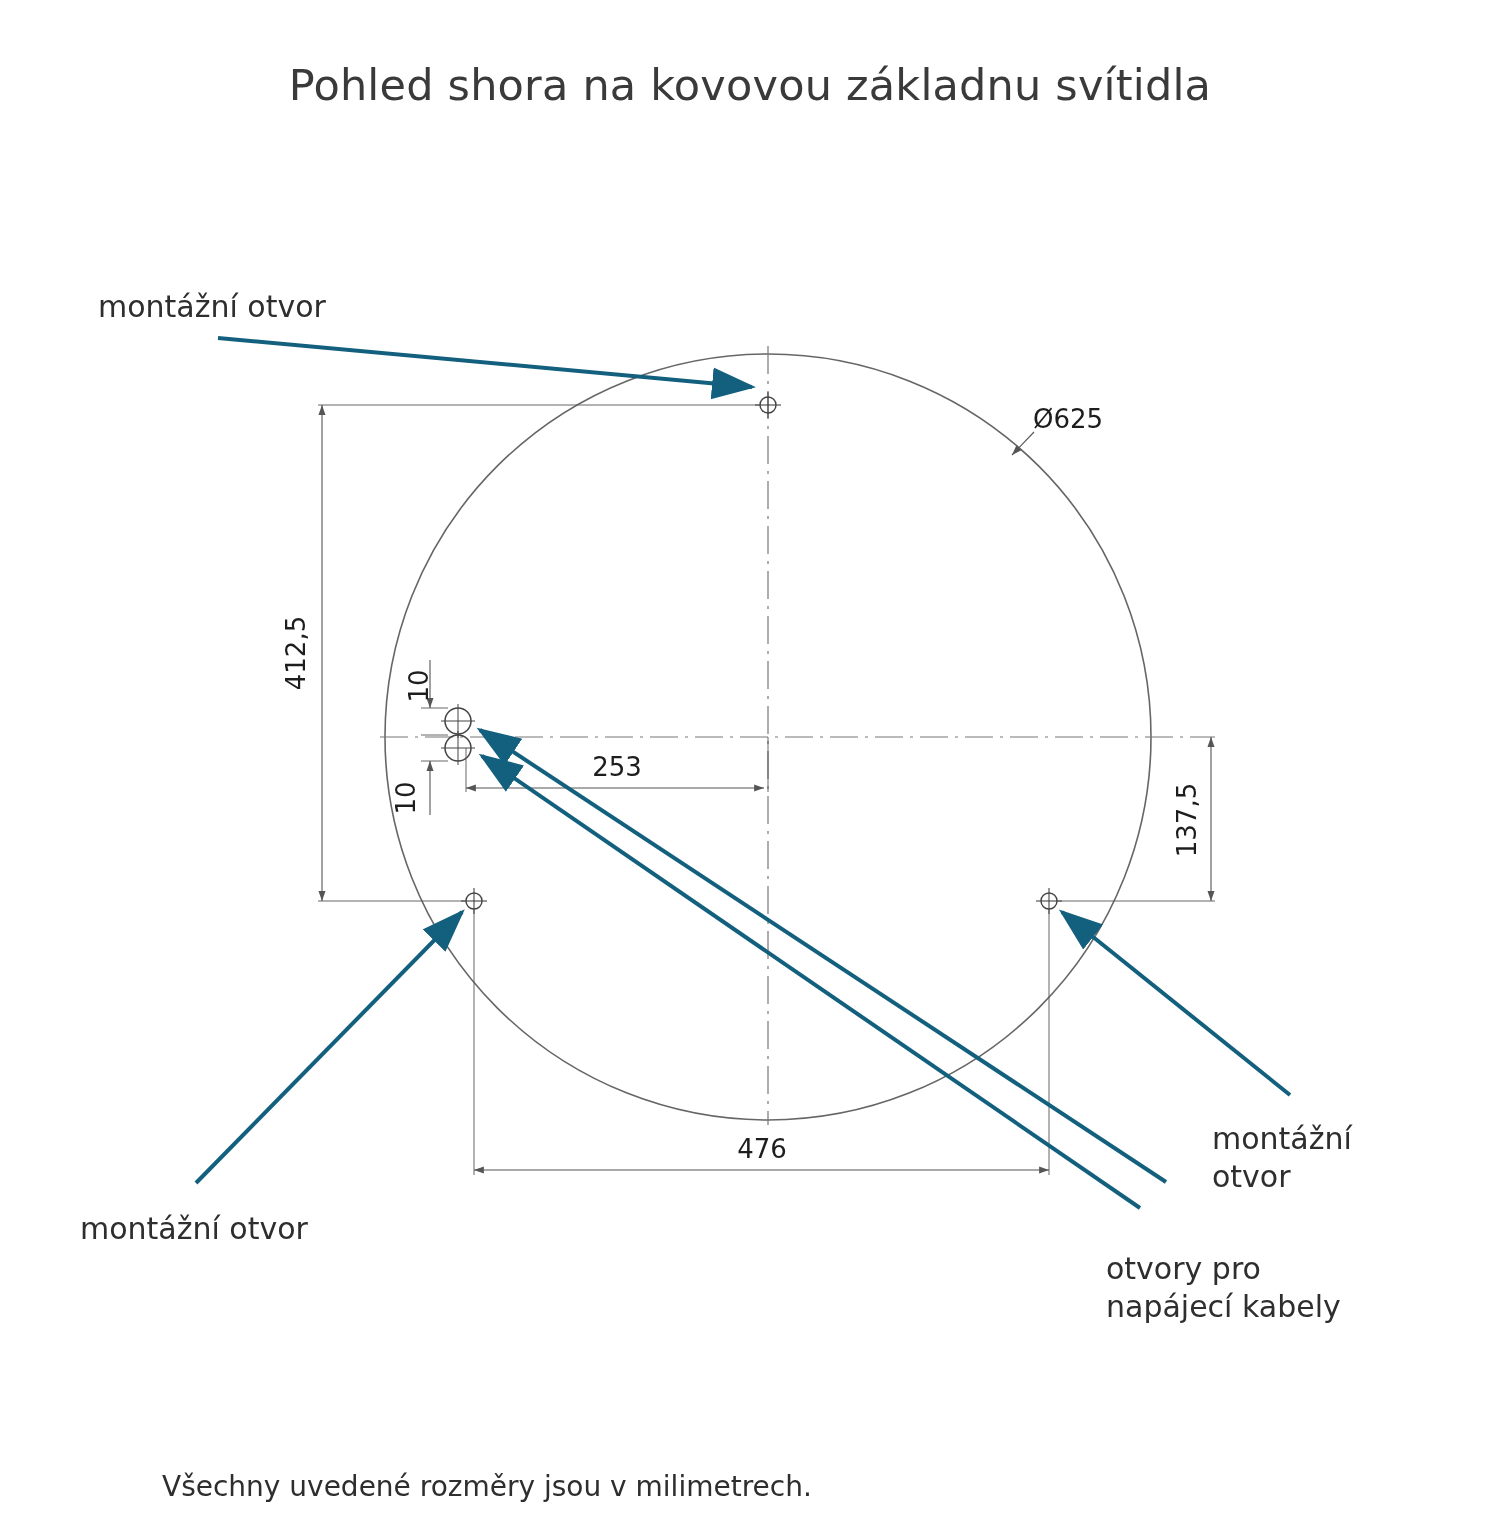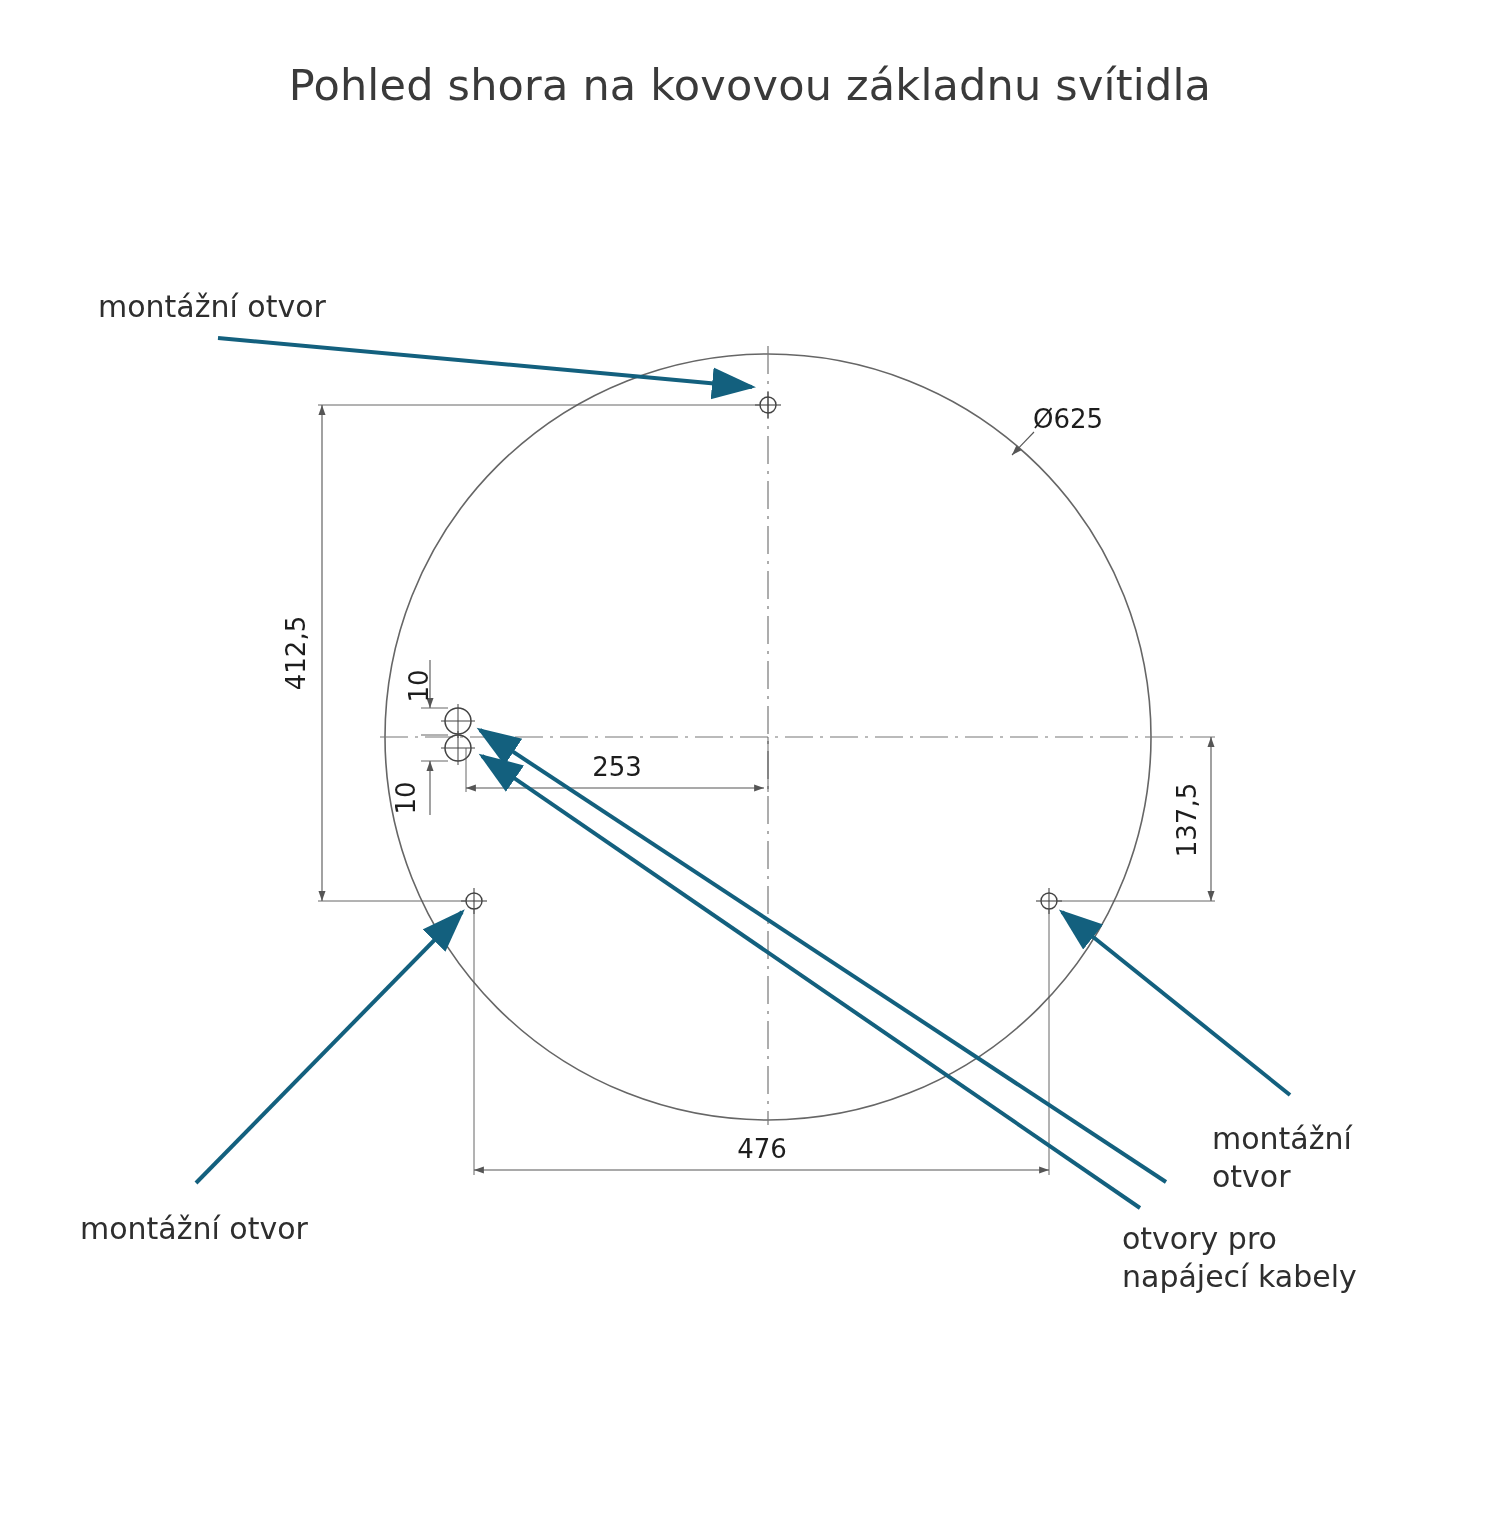--- a/index.html
+++ b/index.html
@@ -36,21 +36,21 @@
   .callout {
     position: absolute;
     font-size: 30px;
     color: #2e2e2e;
     white-space: pre-line;
     line-height: 1.28;
   }
   #callout-top-left { left: 98px; top: 288px; }
   #callout-bottom-left { left: 80px; top: 1210px; }
   #callout-bottom-right { left: 1212px; top: 1120px; }
-  #callout-cables { left: 1106px; top: 1220px; margin-left: 16px; }
+  #callout-cables { left: 1106px; top: 1250px; }
   svg.drawing {
     position: absolute;
     left: 0;
     top: 0;
     width: 1500px;
     height: 1514px;
   }
   .dim-text {
     font-family: "DejaVu Sans", sans-serif;
     font-size: 26px;
@@ -152,13 +152,14 @@
     <line x1="1166" y1="1182" x2="480" y2="730" stroke="#13607e" stroke-width="4" marker-end="url(#arrowTeal)"></line>
     <line x1="1140" y1="1208" x2="482" y2="756" stroke="#13607e" stroke-width="4" marker-end="url(#arrowTeal)"></line>
   </svg>
 
   <div class="callout" id="callout-top-left">montážní otvor</div>
   <div class="callout" id="callout-bottom-left">montážní otvor</div>
   <div class="callout" id="callout-bottom-right">montážní otvor</div>
   <div class="callout" id="callout-cables">otvory pro
 napájecí kabely</div>
 
+  <div id="footnote">Všechny uvedené rozměry jsou v milimetrech.</div>
 </div>
 
 </body></html>

